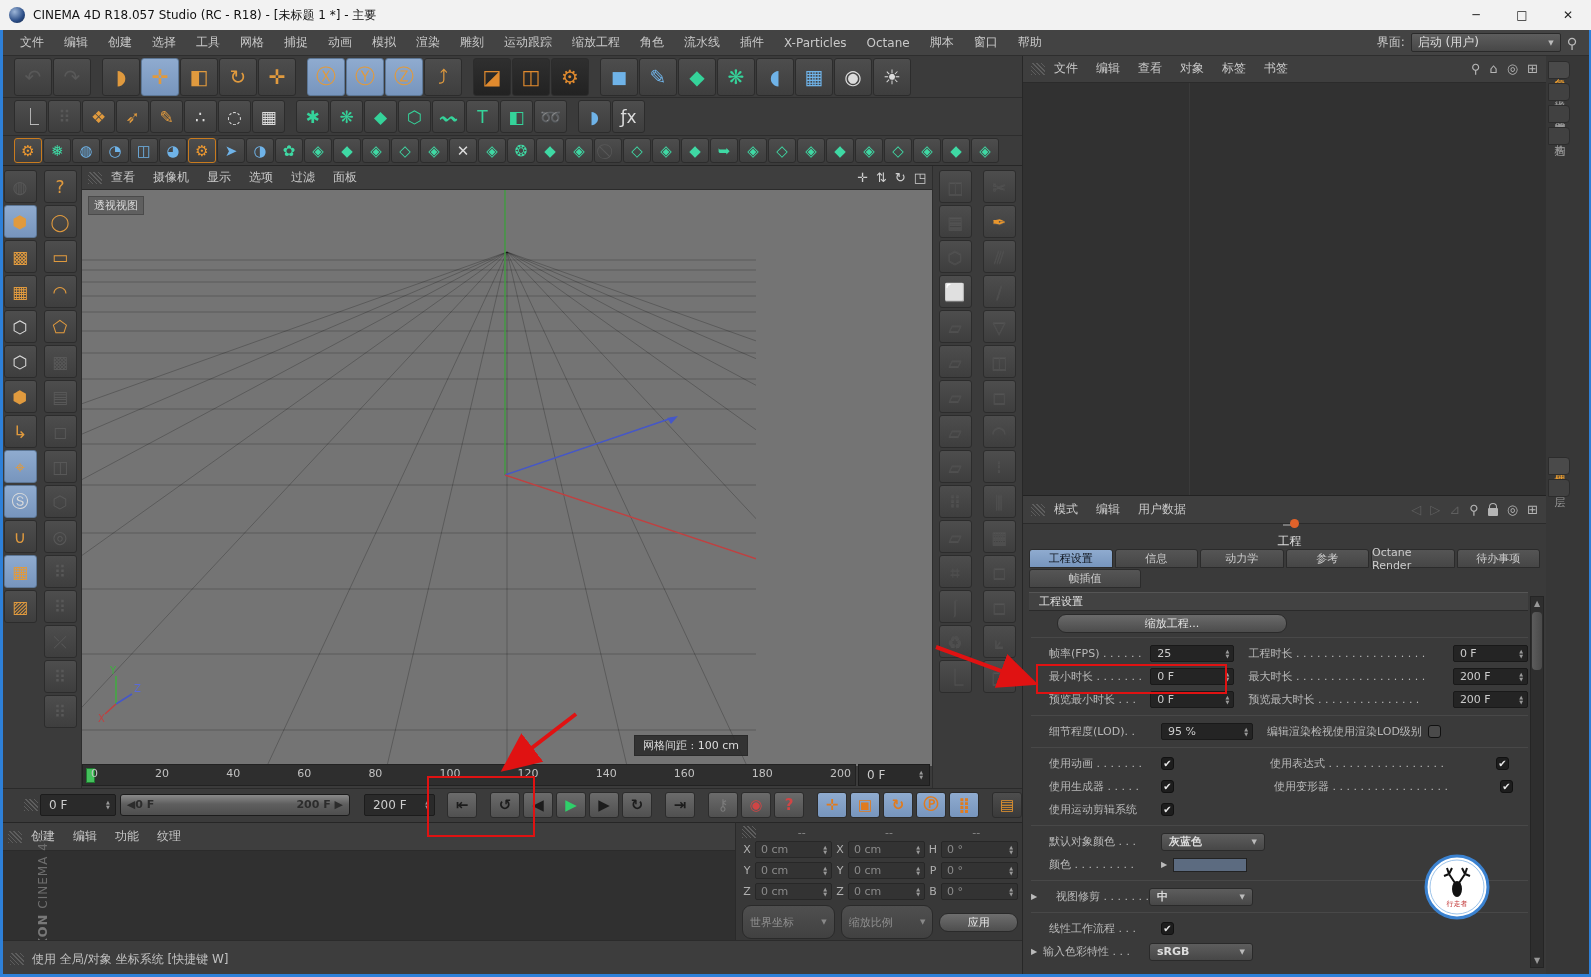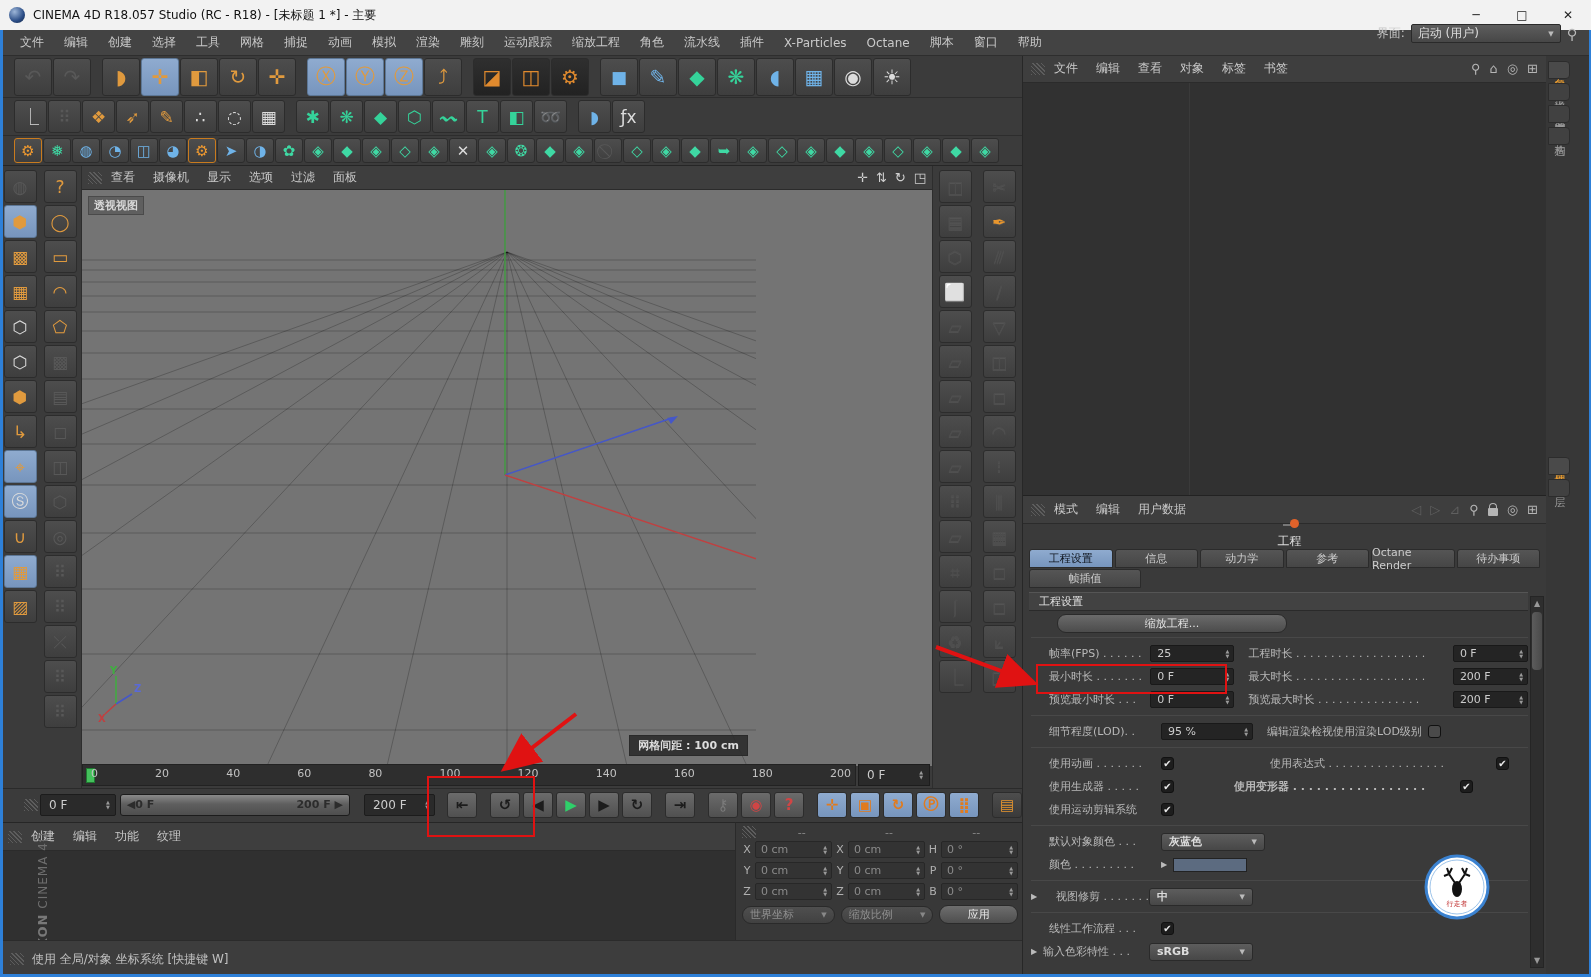--- a/index.html
+++ b/index.html
@@ -44,21 +44,21 @@
   
   .mdock{left:932px;top:166px;width:90px;height:630px;background:#3b3b3b;border-left:1px solid #2d2d2d;display:flex;}
   .mdock .dockcol{width:44px;}
   .mdock .ib{color:#4e4e4e;text-shadow:0 1px 0 rgba(255,255,255,0.07);}
   .mdock .ib.orange{color:#e8962e;}
   
   .viewport{left:82px;top:166px;width:850px;height:600px;background:#747474;}
   .vheader{height:24px;background:#3e3e3e;border-bottom:1px solid #2b2b2b;display:flex;align-items:center;padding:0 6px;}
   .vheader .mi{padding:0 9px;color:#c9c9c9;}
   .vicons{margin-left:auto;display:flex;gap:8px;color:#cfcfcf;font-size:13px;}
-  .vbody{position:relative;width:674px;height:576px;overflow:hidden;font-weight:bold;}
+  .vbody{position:relative;width:674px;height:576px;overflow:hidden;}
   .vlabel{position:absolute;left:6px;top:6px;background:#5f5f5f;border:1px solid #4a4a4a;color:#d8d8d8;font-size:11px;padding:1px 5px;}
   .gridlabel{position:absolute;right:8px;bottom:10px;background:rgba(40,40,40,0.85);color:#ddd;font-size:11px;padding:2px 8px;border:1px solid #2a2a2a;}
   .gizmo{position:absolute;left:14px;bottom:42px;font-size:10px;}
   
   .rpanel{left:1022px;top:55px;width:524px;height:922px;background:#343434;border-left:1px solid #272727;}
   .pmenu{height:28px;display:flex;align-items:center;padding:0 8px;background:#3e3e3e;border-bottom:1px solid #2b2b2b;}
   .pmenu .mi{padding:0 9px;color:#c9c9c9;}
   .pmicons{margin-left:auto;display:flex;gap:9px;align-items:center;color:#b5b5b5;font-size:13px;}
   .pmicons .dim{color:#5f5f5f;}
   .omlist{position:relative;height:413px;background:#313131;border-bottom:1px solid #222;}
@@ -122,21 +122,21 @@
   .matbody{position:relative;height:90px;background:#303030;}
   .brand{position:absolute;left:-28px;top:44px;transform:rotate(-90deg);transform-origin:center;color:#6e6e6e;font-size:12px;letter-spacing:1px;white-space:nowrap;}
   .brand b{font-size:13px;color:#787878;}
   .coordpanel{left:735px;top:822px;width:287px;height:118px;background:#383838;border-left:1px solid #2a2a2a;border-top:1px solid #262626;position:absolute;padding:2px 4px 0 6px;font-size:11px;}
   .chead{display:flex;color:#8a8a8a;height:14px;align-items:center;gap:4px;}
   .chead span{flex:1;text-align:center;}
   .crow{display:flex;align-items:center;height:21px;gap:3px;}
   .clab{width:10px;color:#b0b0b0;text-align:center;}
   .cfld{flex:1;height:17px;background:#333;border:1px solid #272727;border-radius:2px;display:flex;align-items:center;padding:0 2px 0 5px;color:#8b8b8b;}
   .cbot{display:flex;gap:6px;margin-top:3px;align-items:center;}
-  .cdd{flex:1;height:18px;background:linear-gradient(#4f4f4f,#414141);border:1px solid #2a2a2a;border-radius:9px;display:flex;align-items:center;padding:8px 7px;color:#8f8f8f;}
+  .cdd{flex:1;height:18px;background:linear-gradient(#4f4f4f,#414141);border:1px solid #2a2a2a;border-radius:9px;display:flex;align-items:center;padding:16px 7px;color:#8f8f8f;}
   .cdd::after{content:"▼";font-size:7px;margin-left:auto;color:#888;}
   .applybtn{flex:1;height:19px;background:linear-gradient(#6e6e6e,#4e4e4e);border:1px solid #2a2a2a;border-radius:9px;display:flex;align-items:center;justify-content:center;color:#e8e8e8;}
   
   .statusbar{left:0;top:940px;width:1022px;height:37px;background:#3d3d3d;border-top:1px solid #2b2b2b;display:flex;align-items:center;padding-left:10px;gap:8px;color:#c0c0c0;position:absolute;text-align:right;}
   .grip{width:14px;height:12px;background:repeating-linear-gradient(45deg,#5d5d5d 0 1px,transparent 1px 3px);flex:0 0 auto;}
   
   .annorect{position:absolute;border:2px solid #e01212;z-index:40;pointer-events:none;}
   #annosvg{position:absolute;left:0;top:0;width:1591px;height:977px;z-index:41;pointer-events:none;}
   
   .watermark{position:absolute;left:1424px;top:854px;width:66px;height:66px;z-index:30;}
@@ -175,21 +175,21 @@
       <span class="mi g">缩放工程</span>
       <span class="mi g">角色</span>
       <span class="mi g">流水线</span>
       <span class="mi g">插件</span>
       <span class="mi g">X-Particles</span>
       <span class="mi g">Octane</span>
       <span class="mi g">脚本</span>
       <span class="mi g">窗口</span>
       <span class="mi g">帮助</span>
     </div>
-  <div class="abs iface" style="top:24px;right:6px;z-index:6;">
+  <div class="abs iface" style="top:33px;right:6px;z-index:6;">
     <span>界面:</span>
     <div class="ifdd">
         <span>启动 (用户)</span>
       </div>
     <span class="searchg">⚲</span>
   </div>
 
   <div class="abs tstrip tb1">
 
   <div class="ib dim">
@@ -810,21 +810,21 @@
       <div class="apdiv"></div>
       <div class="ap-row">
         <span class="ap-label">使用动画 . . . . . . .</span>
         <span class="chk on"></span>
         <span class="rlabel" style="margin-left:96px;">使用表达式 . . . . . . . . . . . . . . . . .</span>
         <span class="chk on"></span>
       </div>
       <div class="ap-row">
         <span class="ap-label">使用生成器 . . . . .</span>
         <span class="chk on"></span>
-        <span class="rlabel" style="margin-left:60px;font-weight:bold;">使用变形器 . . . . . . . . . . . . . . . . .</span>
+        <span class="rlabel" style="margin-left:100px;">使用变形器 . . . . . . . . . . . . . . . . .</span>
         <span class="chk on"></span>
       </div>
       <div class="ap-row">
         <span class="ap-label">使用运动剪辑系统</span>
         <span class="chk on"></span>
       </div>
       <div class="apdiv"></div>
       <div class="ap-row">
         <span class="ap-label">默认对象颜色 . . .</span>
         <span class="dd w110">

